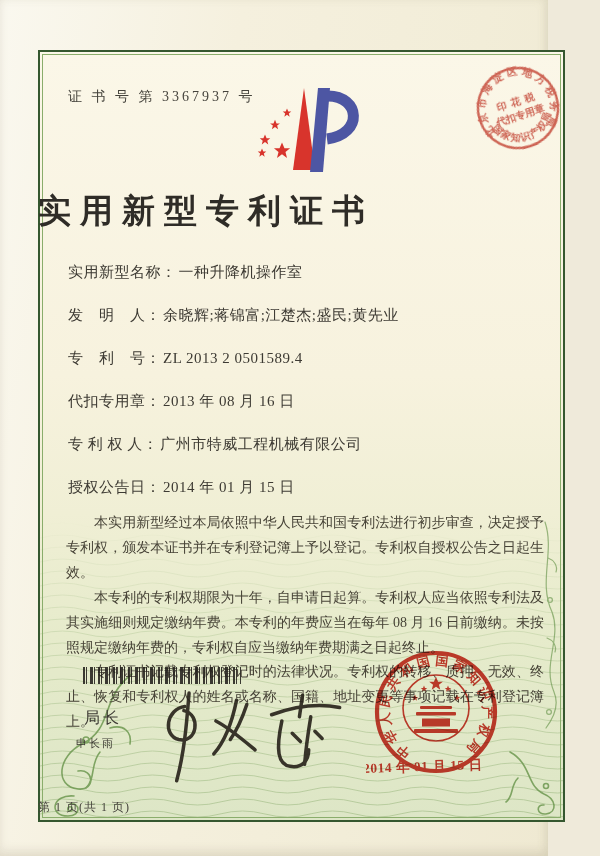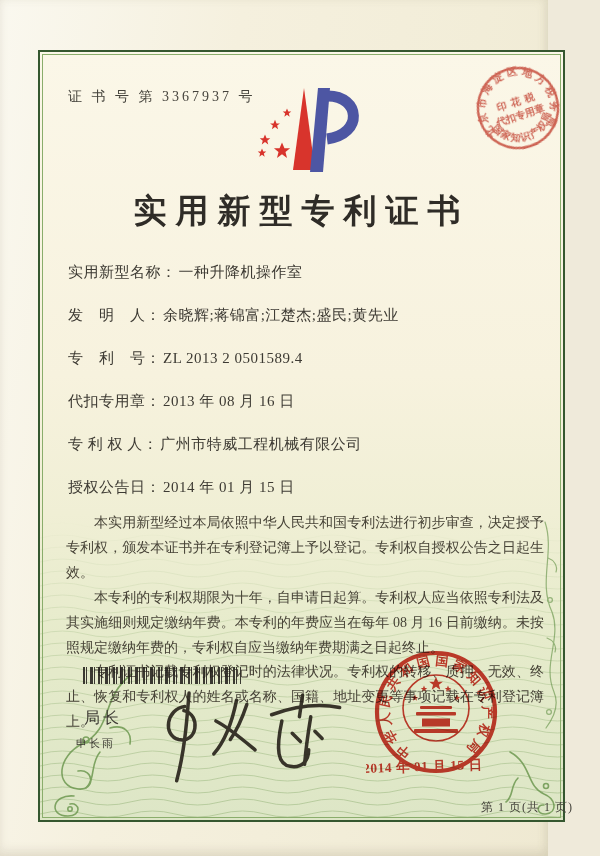--- a/index.html
+++ b/index.html
@@ -22,21 +22,21 @@
   .waves{position:absolute;left:0;bottom:0;width:100%;height:300px;pointer-events:none;}
   .ornaments{position:absolute;left:40px;top:52px;width:523px;height:768px;pointer-events:none;}
 
   .cert-no{position:absolute;left:68px;top:88px;font-size:14px;letter-spacing:3px;color:#45433c;}
   .logo{position:absolute;left:246px;top:84px;width:130px;height:95px;}
   .tax-stamp{
     position:absolute;left:468px;top:58px;width:100px;height:100px;
     transform:rotate(-18deg);opacity:.82;mix-blend-mode:multiply;
   }
   .title{
-    position:absolute;left:38px;top:189px;width:527px;text-align:center;
+    position:absolute;left:38px;top:189px;width:527px;text-align:left;
     font-size:33px;font-weight:bold;letter-spacing:9px;color:#2f2c27;
   }
   .fields{position:absolute;left:68px;top:263px;width:470px;}
   .field-row{margin-bottom:24px;font-size:15px;color:#3d3a33;letter-spacing:.5px;white-space:nowrap;}
   .field-label{color:#3d3a33;}
   .field-value{margin-left:2px;}
 
   .body-text{position:absolute;left:66px;top:511px;width:478px;font-size:14px;line-height:1.78;color:#474337;text-align:justify;}
   .body-text p{margin:0;text-indent:2em;}
 
@@ -49,21 +49,21 @@
       #23201c 11px 12px,transparent 12px 15px);
     opacity:.88;
   }
 
   .sig-post{position:absolute;left:84px;top:708px;font-size:16px;letter-spacing:3px;color:#3b3832;font-family:"Liberation Sans","DejaVu Sans",sans-serif;}
   .sig-name{position:absolute;left:76px;top:736px;font-size:11px;letter-spacing:2px;color:#3b3832;font-family:Liberation Serif, serif;}
   .sig-script{position:absolute;left:148px;top:690px;width:210px;height:98px;}
 
   .issue-seal{position:absolute;left:366px;top:642px;width:140px;height:140px;mix-blend-mode:multiply;opacity:.95;}
 
-  .footer{position:absolute;left:38px;top:799px;width:527px;text-align:right;font-size:12px;letter-spacing:1px;color:#45433c;margin-left:8px;}
+  .footer{position:absolute;left:38px;top:799px;width:527px;text-align:left;font-size:12px;letter-spacing:1px;color:#45433c;}
 </style>
 </head>
 <body>
 
 <div class="page">
 
   <div class="frame">
     <svg class="waves" viewBox="0 0 523 300" preserveAspectRatio="none">
       <defs>
         <pattern id="wv" width="90" height="12" patternUnits="userSpaceOnUse">

